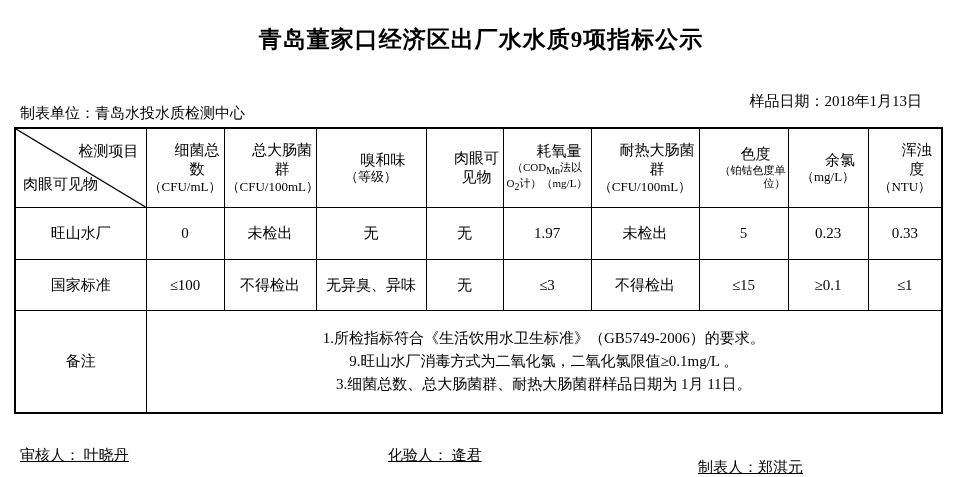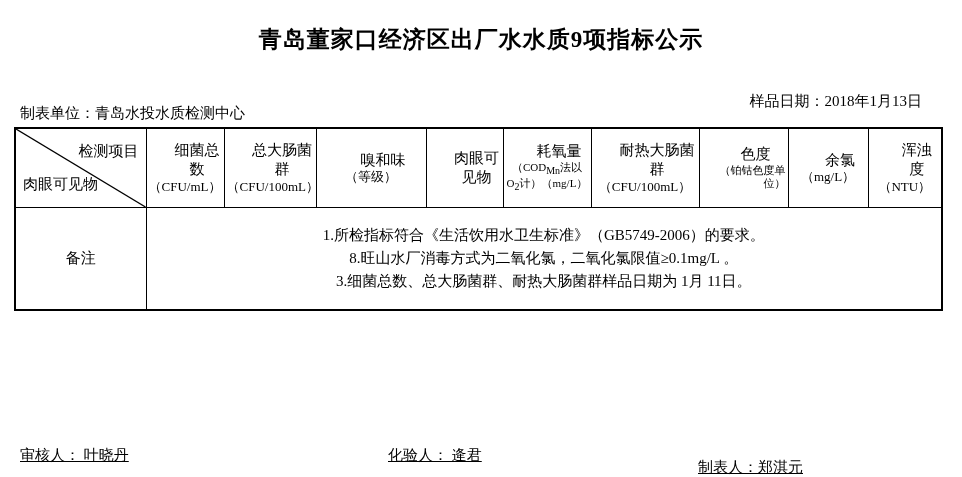--- a/index.html
+++ b/index.html
@@ -107,27 +107,51 @@
     <td>
       <div class="cn">余氯</div>
       <div class="cu">（mg/L）</div>
     </td>
     <td>
       <div class="cn">浑浊度</div>
       <div class="cu">（NTU）</div>
     </td>
   </tr>
 
+  <tr class="r1">
+    <td>旺山水厂</td>
+    <td>0</td>
+    <td>未检出</td>
+    <td>无</td>
+    <td>无</td>
+    <td>1.97</td>
+    <td>未检出</td>
+    <td>5</td>
+    <td>0.23</td>
+    <td>0.33</td>
+  </tr>
 
+  <tr class="r2">
+    <td>国家标准</td>
+    <td>≤100</td>
+    <td>不得检出</td>
+    <td>无异臭、异味</td>
+    <td>无</td>
+    <td>≤3</td>
+    <td>不得检出</td>
+    <td>≤15</td>
+    <td>≥0.1</td>
+    <td>≤1</td>
+  </tr>
 
   <tr class="rem">
     <td>备注</td>
     <td class="remarks-body" colspan="9">
       <div>1.所检指标符合《生活饮用水卫生标准》（GB5749-2006）的要求。</div>
-      <div>8.旺山水厂消毒方式为二氧化氯，二氧化氯限值≥0.1mg/L 。</div>
+      <div>9.旺山水厂消毒方式为二氧化氯，二氧化氯限值≥0.1mg/L 。</div>
       <div>3.细菌总数、总大肠菌群、耐热大肠菌群样品日期为 1月 11日。</div>
     </td>
   </tr>
 </tbody>
   </table>
 
 <div class="footer-item f1">审核人： 叶晓丹</div>
 <div class="footer-item f2">化验人： 逄君</div>
 <div class="footer-item f3">制表人：郑淇元</div>
 

